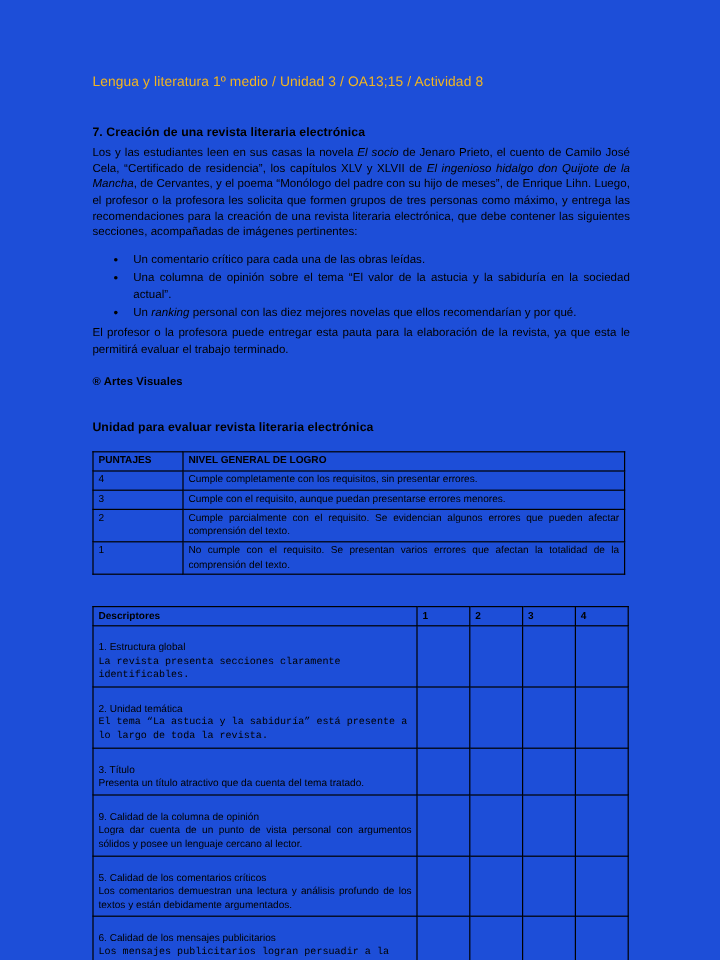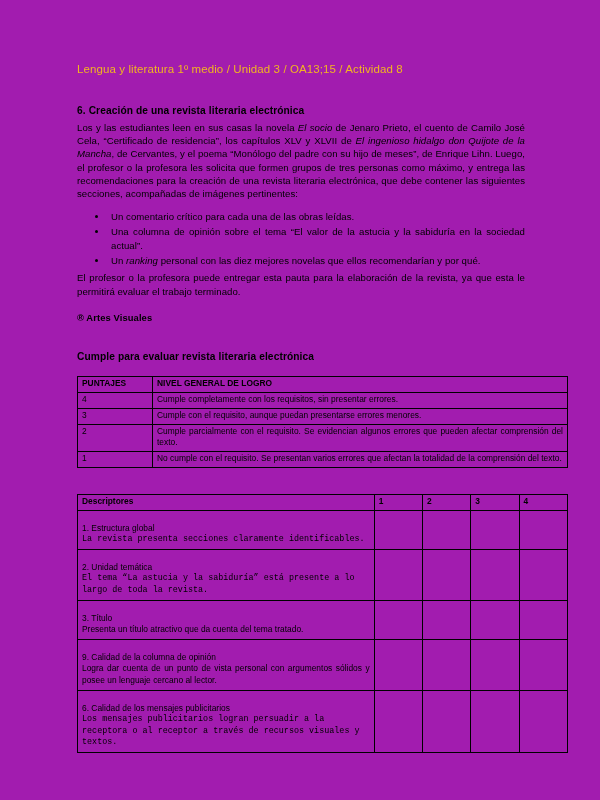--- a/index.html
+++ b/index.html
@@ -15,21 +15,21 @@
     color: #000000;
     overflow: hidden;
   }
 
   .page {
     position: absolute;
     left: 0;
     top: 0;
     width: 600px;
     height: 800px;
-    background: #a21caf;
+    background: #1d4ed8;
   }
 
   .content {
     position: absolute;
     left: 77px;
     top: 62px;
     width: 448px;
   }
 
   
@@ -103,21 +103,21 @@
     top: 5px;
     width: 3.2px;
     height: 3.2px;
     background: #000;
     border-radius: 50%;
   }
 
   
   table.doc-table {
     border-collapse: collapse;
-    width: 491px;
+    width: 444px;
     table-layout: fixed;
   }
   table.doc-table td, table.doc-table th {
     border: 1px solid #000000;
     vertical-align: top;
     padding: 1.5px 4px 2px 4px;
     font-size: 8.4px;
     line-height: 11.4px;
     font-weight: normal;
     text-align: left;
@@ -165,21 +165,21 @@
   .desc-body.nojust { text-align: left; font-family: Liberation Mono, monospace; }
 </style>
 </head>
 <body>
 
 <div class="page">
   <div class="content">
 
     <div class="breadcrumb">Lengua y literatura 1º medio / Unidad 3 / OA13;15 / Actividad 8</div>
 
-    <div class="activity-heading">6. Creación de una revista literaria electrónica</div>
+    <div class="activity-heading">7. Creación de una revista literaria electrónica</div>
 
     <p class="para"><span>Los y las estudiantes leen en sus casas la novela </span><span class="it">El socio</span><span> de Jenaro Prieto, el cuento de Camilo José Cela, “Certificado de residencia”, los capítulos XLV y XLVII de </span><span class="it">El ingenioso hidalgo don Quijote de la Mancha</span><span>, de Cervantes, y el poema “Monólogo del padre con su hijo de meses”, de Enrique Lihn. Luego, el profesor o la profesora les solicita que formen grupos de tres personas como máximo, y entrega las recomendaciones para la creación de una revista literaria electrónica, que debe contener las siguientes secciones, acompañadas de imágenes pertinentes:</span></p>
 
     <ul class="bullets">
       <li>
         <span class="bullet-dot"></span>
         <span>Un comentario crítico para cada una de las obras leídas.</span>
       </li>
       <li>
         <span class="bullet-dot"></span>
@@ -188,21 +188,21 @@
       <li>
         <span class="bullet-dot"></span>
         <span>Un </span><span class="it">ranking</span><span> personal con las diez mejores novelas que ellos recomendarían y por qué.</span>
       </li>
     </ul>
 
     <p class="para tight">El profesor o la profesora puede entregar esta pauta para la elaboración de la revista, ya que esta le permitirá evaluar el trabajo terminado.</p>
 
     <div class="credit-line"><span class="credit-mark">®</span><span> Artes Visuales</span></div>
 
-    <div class="section-heading">Cumple para evaluar revista literaria electrónica</div>
+    <div class="section-heading">Unidad para evaluar revista literaria electrónica</div>
 
     <table class="doc-table levels-table">
       <colgroup>
         <col class="col-score">
         <col>
       </colgroup>
       <thead>
         <tr>
           <th>PUNTAJES</th>
           <th>NIVEL GENERAL DE LOGRO</th>
@@ -281,20 +281,30 @@
             <span class="desc-title">9. Calidad de la columna de opinión</span>
             <span class="desc-body">Logra dar cuenta de un punto de vista personal con argumentos sólidos y posee un lenguaje cercano al lector.</span>
           </td>
           <td class="num-cell"></td>
           <td class="num-cell"></td>
           <td class="num-cell"></td>
           <td class="num-cell"></td>
         </tr>
         <tr>
           <td class="desc-cell">
+            <span class="desc-title">5. Calidad de los comentarios críticos</span>
+            <span class="desc-body">Los comentarios demuestran una lectura y análisis profundo de los textos y están debidamente argumentados.</span>
+          </td>
+          <td class="num-cell"></td>
+          <td class="num-cell"></td>
+          <td class="num-cell"></td>
+          <td class="num-cell"></td>
+        </tr>
+        <tr>
+          <td class="desc-cell">
             <span class="desc-title">6. Calidad de los mensajes publicitarios</span>
             <span class="desc-body nojust">Los mensajes publicitarios logran persuadir a la receptora o al receptor a través de recursos visuales y textos.</span>
           </td>
           <td class="num-cell"></td>
           <td class="num-cell"></td>
           <td class="num-cell"></td>
           <td class="num-cell"></td>
         </tr>
       </tbody>
     </table>

